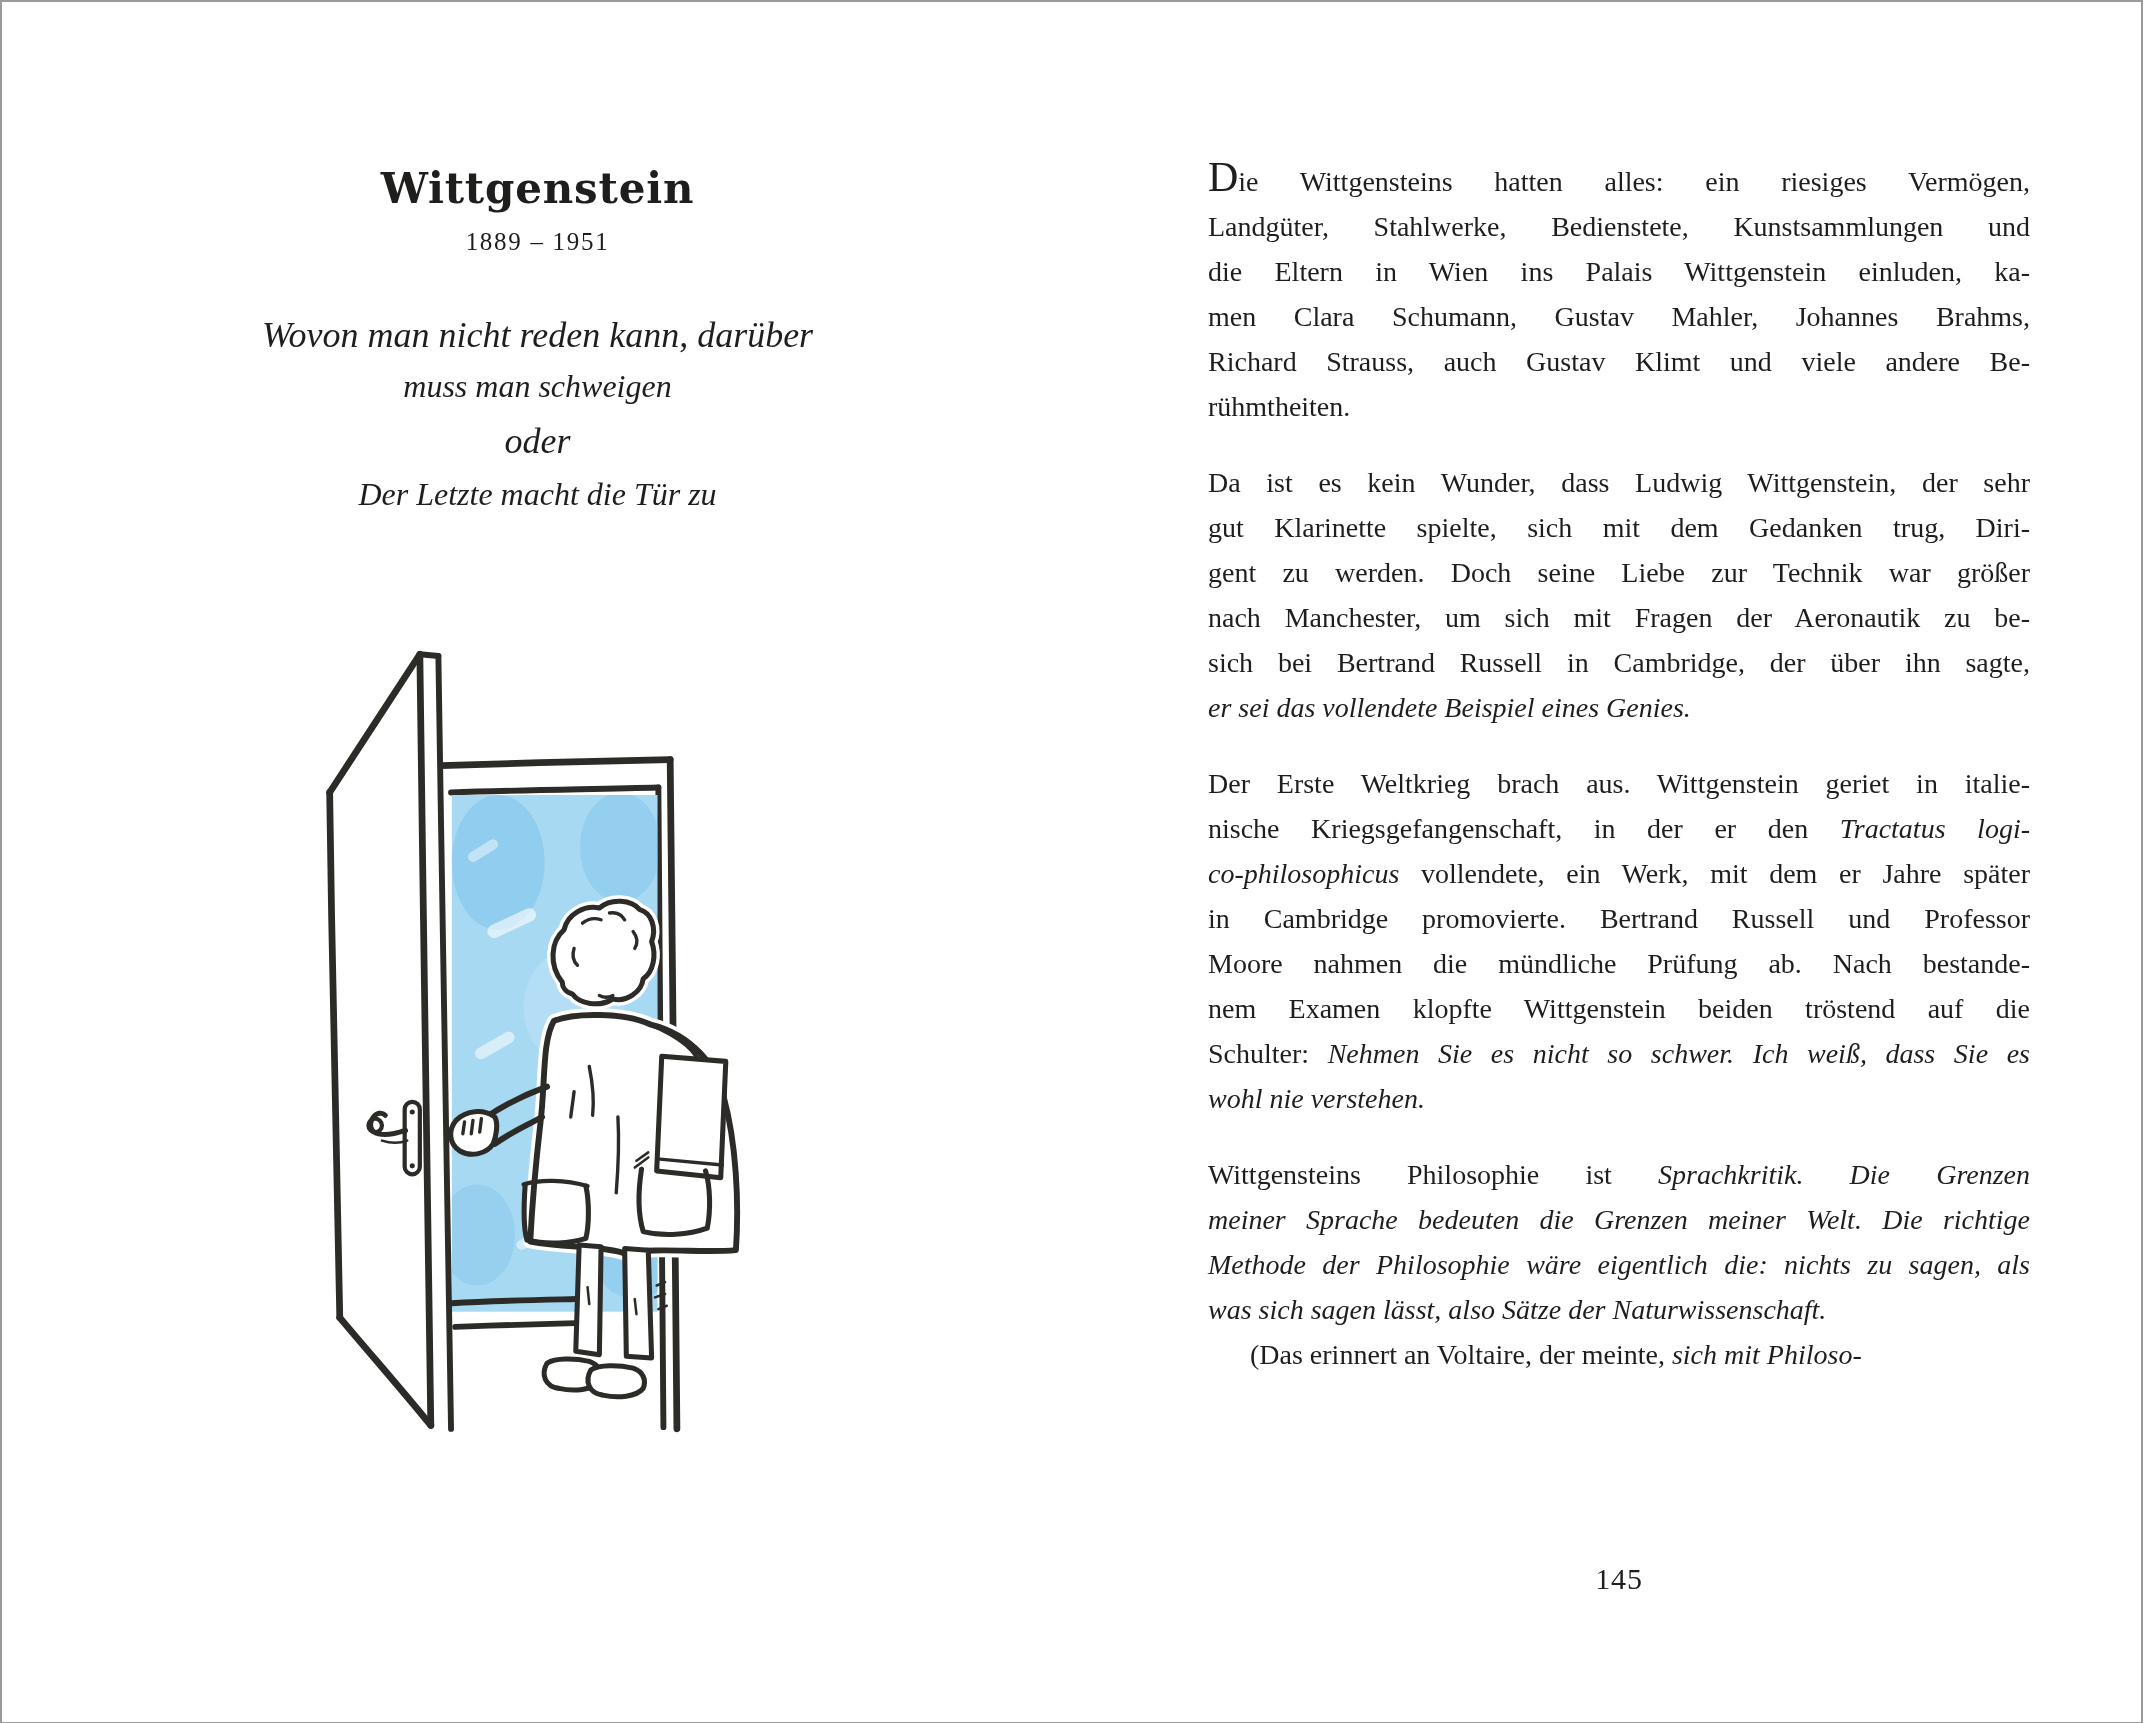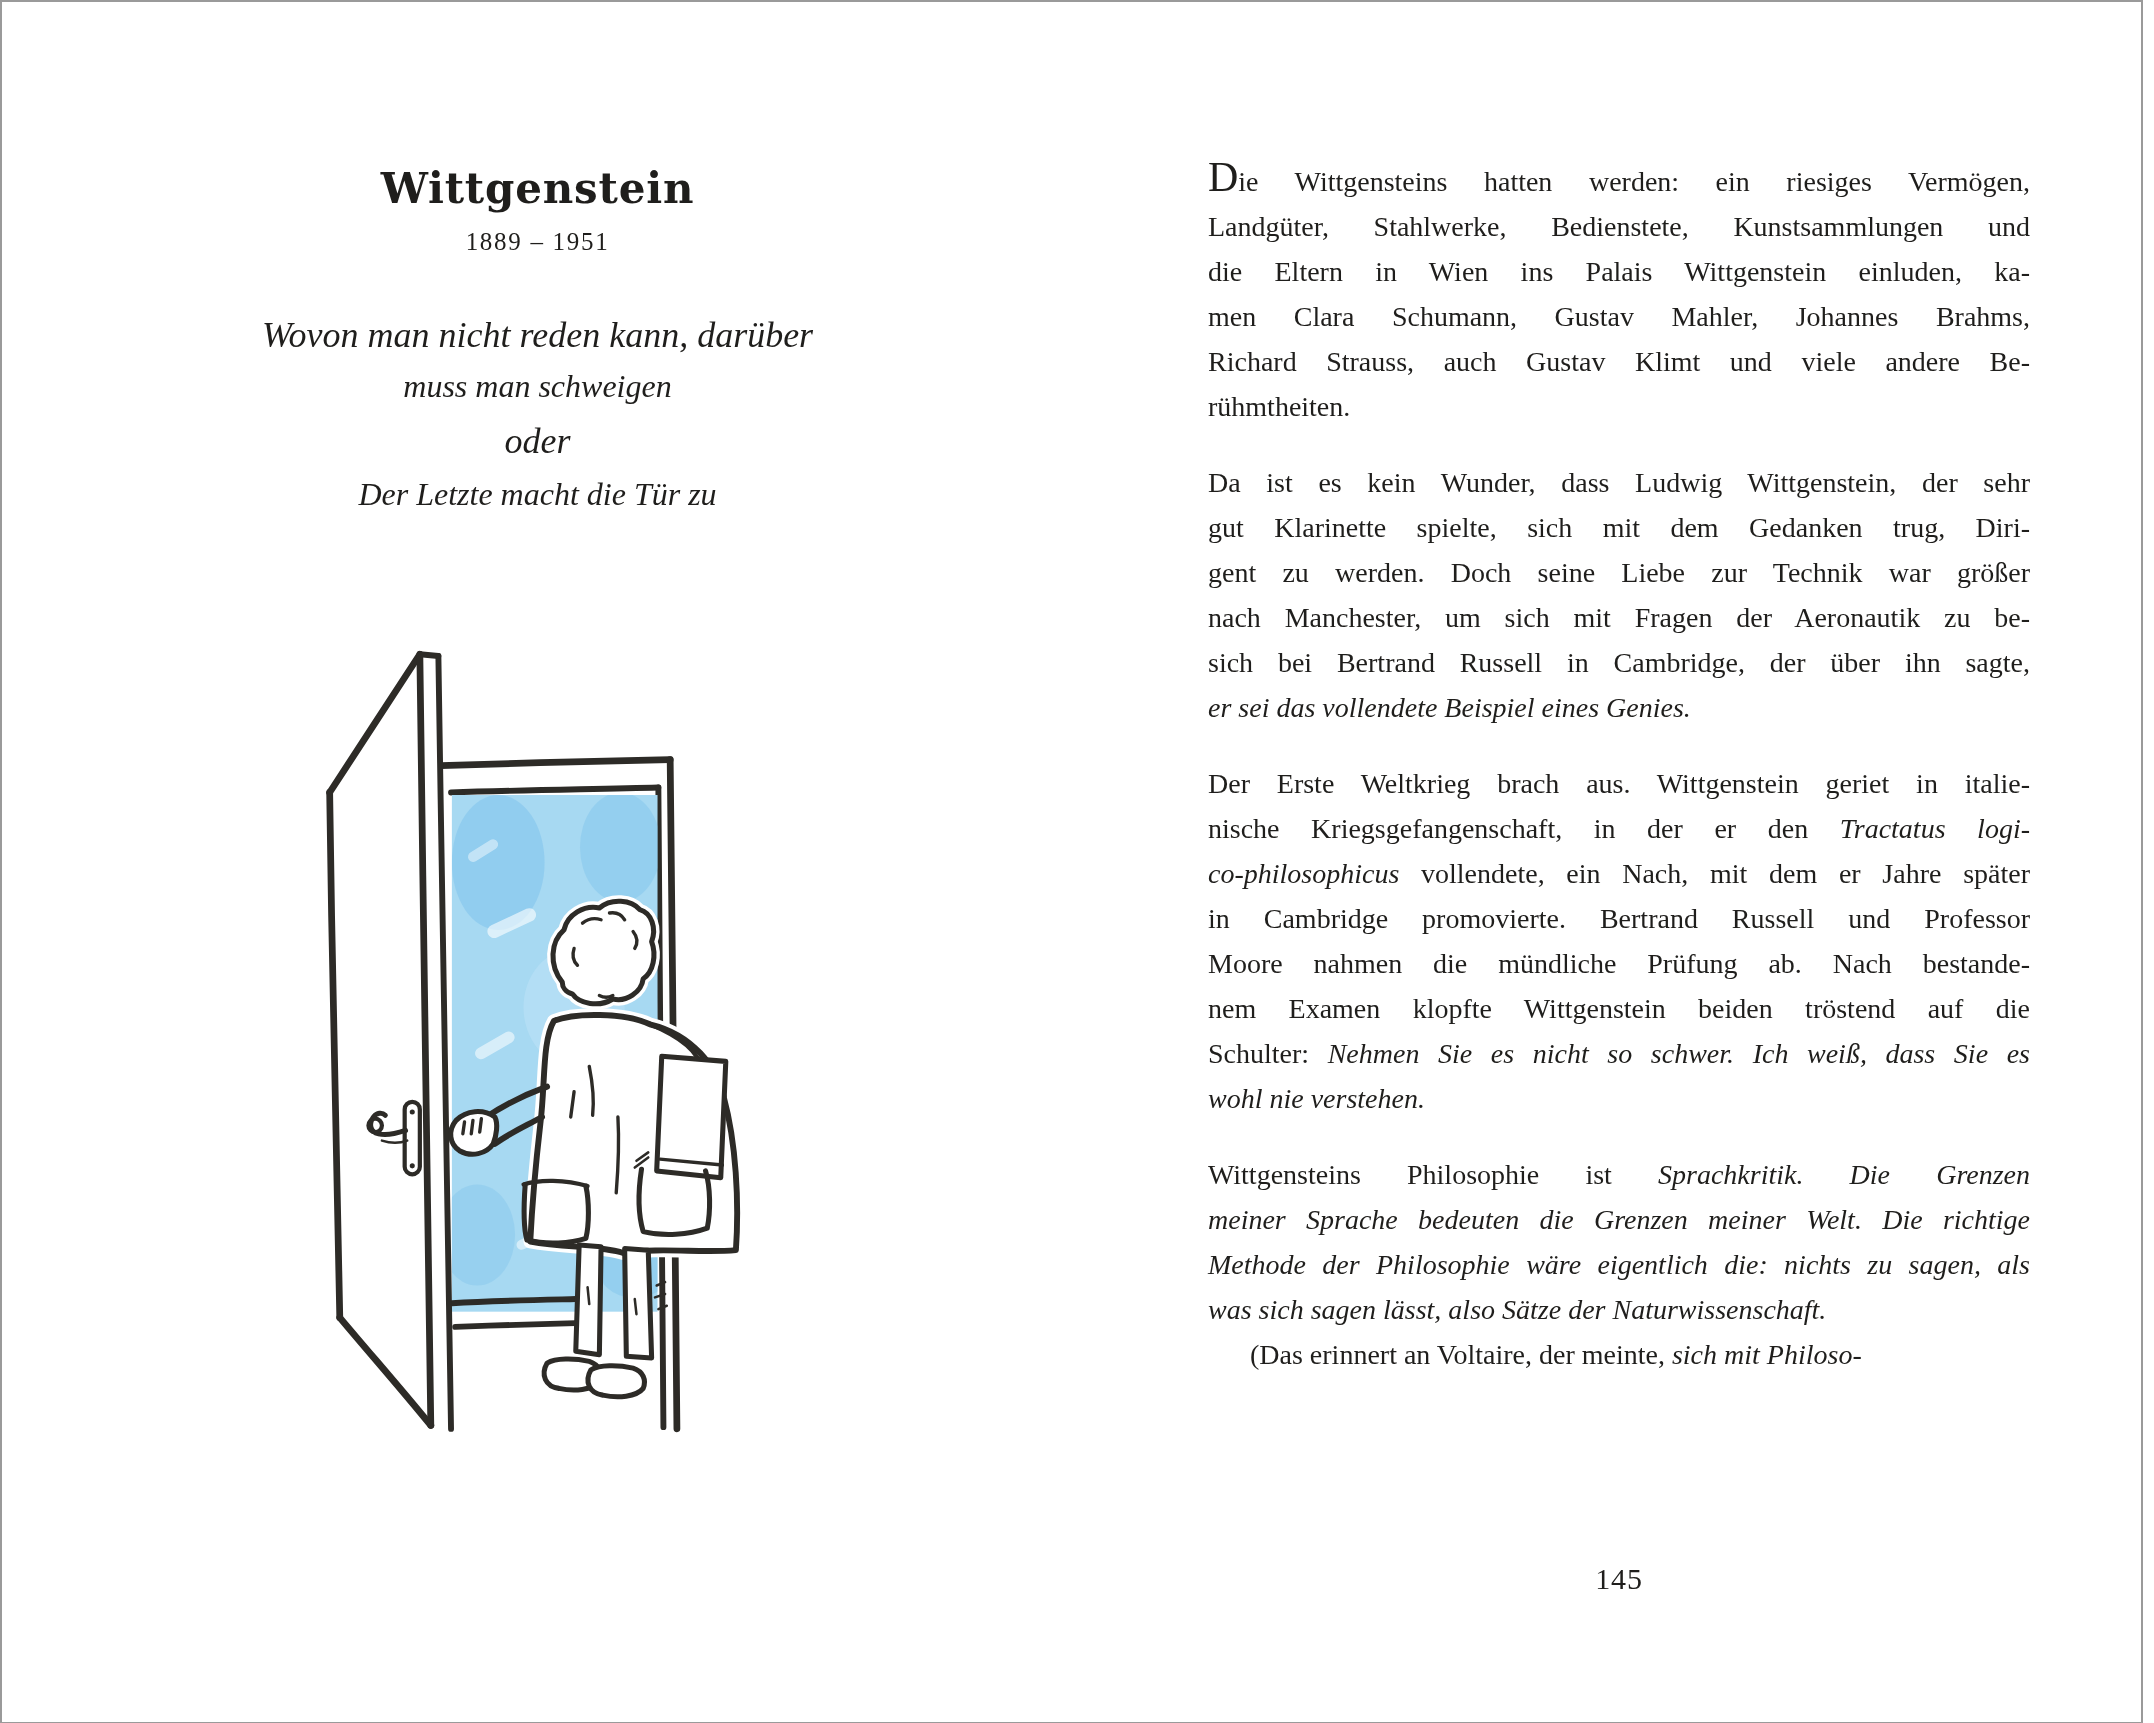--- a/index.html
+++ b/index.html
@@ -132,39 +132,39 @@
 
       <path class="inkfill" stroke-width="6" d="M268,852 C260,866 266,880 282,882 C300,886 322,884 330,874 C334,864 330,854 318,850 C300,846 278,846 268,852 Z"></path>
       <path class="inkfill" stroke-width="6" d="M320,860 C312,874 318,888 334,890 C352,894 374,892 382,882 C386,872 382,862 370,858 C352,854 330,854 320,860 Z"></path>
 
       <path class="ink" stroke-width="3" d="M398,760 l10,-4 M396,774 l12,-4 M400,788 l10,-4"></path>
     </g>
   </svg>
 
   <div class="rp-text">
       <div class="para">
-        <div class="bodyline"><span class="initcap">D</span><span>ie Wittgensteins hatten werden: ein riesiges Vermögen,</span></div>
+        <div class="bodyline"><span class="initcap">D</span><span>ie Wittgensteins hatten alles: ein riesiges Vermögen,</span></div>
         <div class="bodyline"><span>Landgüter, Stahlwerke, Bedienstete, Kunstsammlungen und</span></div>
         <div class="bodyline"><span>die Eltern in Wien ins Palais Wittgenstein einluden, ka-</span></div>
         <div class="bodyline"><span>men Clara Schumann, Gustav Mahler, Johannes Brahms,</span></div>
         <div class="bodyline"><span>Richard Strauss, auch Gustav Klimt und viele andere Be-</span></div>
         <div class="bodyline last"><span>rühmtheiten.</span></div>
       </div>
       <div class="para">
         <div class="bodyline"><span>Da ist es kein Wunder, dass Ludwig Wittgenstein, der sehr</span></div>
         <div class="bodyline"><span>gut Klarinette spielte, sich mit dem Gedanken trug, Diri-</span></div>
         <div class="bodyline"><span>gent zu werden. Doch seine Liebe zur Technik war größer</span></div>
         <div class="bodyline"><span>nach Manchester, um sich mit Fragen der Aeronautik zu be-</span></div>
         <div class="bodyline"><span>sich bei Bertrand Russell in Cambridge, der über ihn sagte,</span></div>
         <div class="bodyline last"><span class="it">er sei das vollendete Beispiel eines Genies.</span></div>
       </div>
       <div class="para">
         <div class="bodyline"><span>Der Erste Weltkrieg brach aus. Wittgenstein geriet in italie-</span></div>
         <div class="bodyline"><span>nische Kriegsgefangenschaft, in der er den </span><span class="it">Tractatus logi-</span></div>
-        <div class="bodyline"><span class="it">co-philosophicus</span><span> vollendete, ein Nach, mit dem er Jahre später</span></div>
+        <div class="bodyline"><span class="it">co-philosophicus</span><span> vollendete, ein Werk, mit dem er Jahre später</span></div>
         <div class="bodyline"><span>in Cambridge promovierte. Bertrand Russell und Professor</span></div>
         <div class="bodyline"><span>Moore nahmen die mündliche Prüfung ab. Nach bestande-</span></div>
         <div class="bodyline"><span>nem Examen klopfte Wittgenstein beiden tröstend auf die</span></div>
         <div class="bodyline"><span>Schulter: </span><span class="it">Nehmen Sie es nicht so schwer. Ich weiß, dass Sie es</span></div>
         <div class="bodyline last"><span class="it">wohl nie verstehen.</span></div>
       </div>
       <div class="para">
         <div class="bodyline"><span>Wittgensteins Philosophie ist </span><span class="it">Sprachkritik. Die Grenzen</span></div>
         <div class="bodyline"><span class="it">meiner Sprache bedeuten die Grenzen meiner Welt. Die richtige</span></div>
         <div class="bodyline"><span class="it">Methode der Philosophie wäre eigentlich die: nichts zu sagen, als</span></div>

